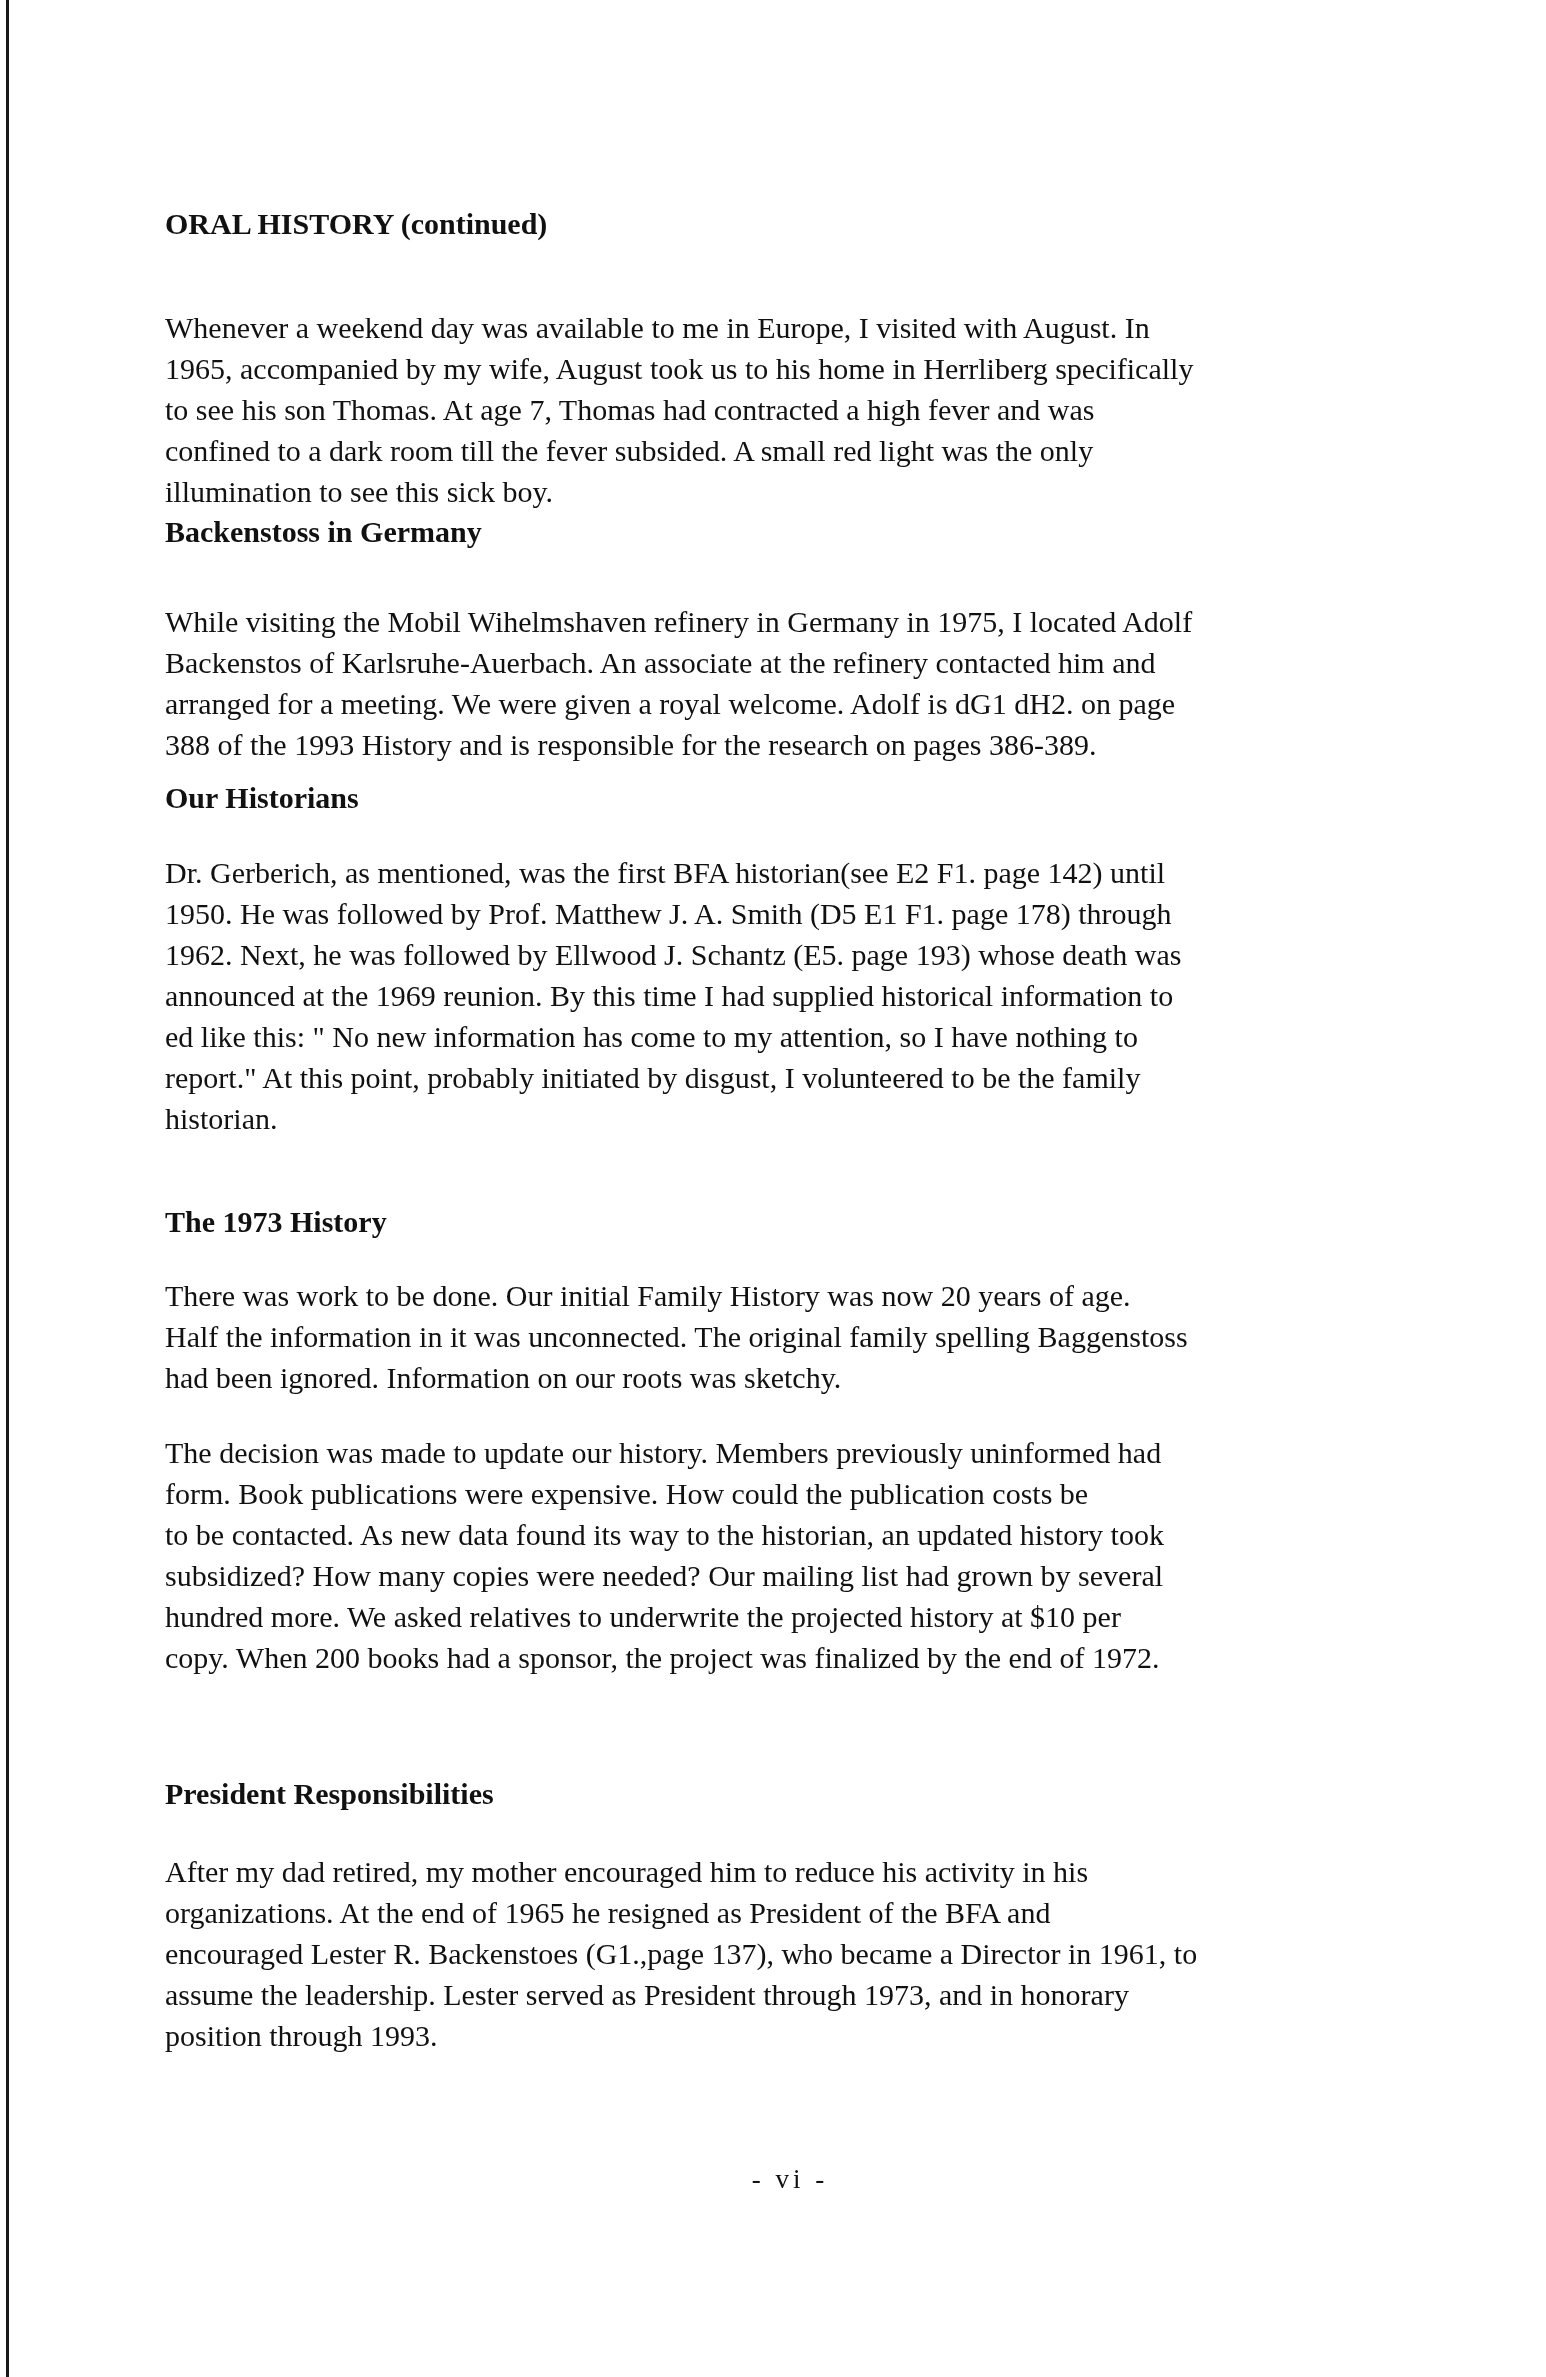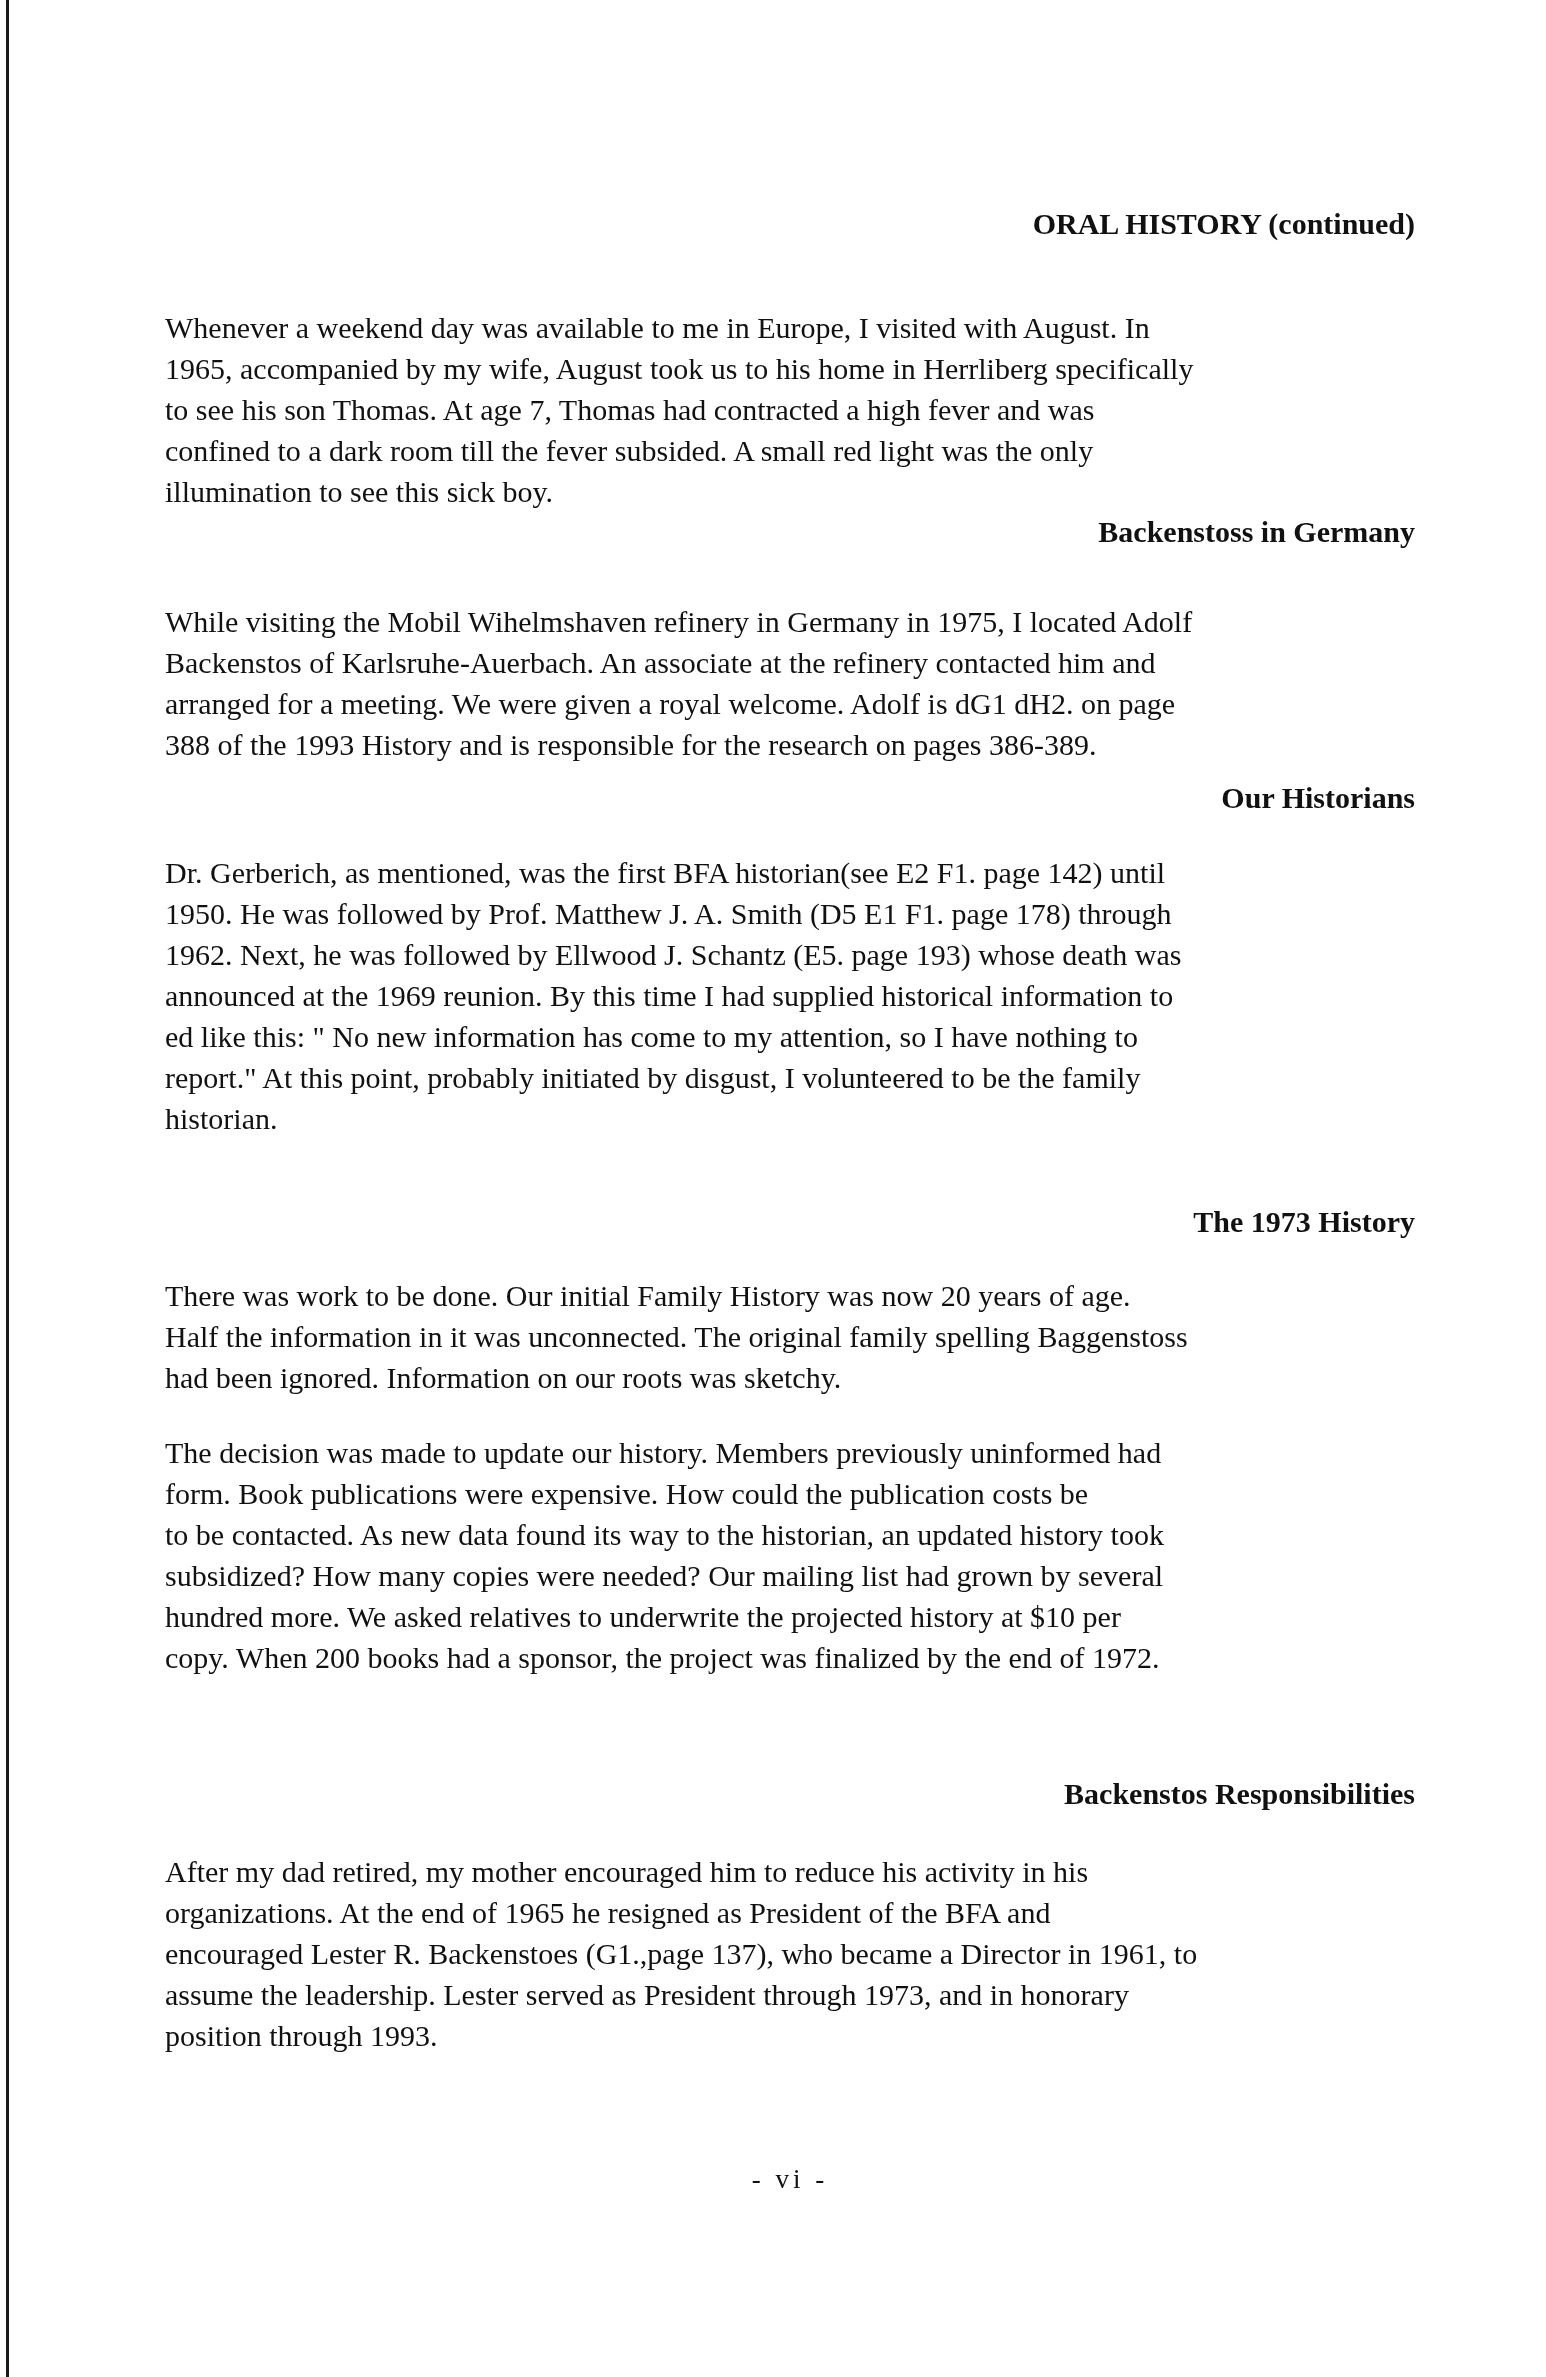--- a/index.html
+++ b/index.html
@@ -23,21 +23,21 @@
   .page {
     position: absolute;
     left: 165px;
     top: 0;
     width: 1250px;
   }
   .heading {
     position: absolute;
     left: 0;
     width: 1250px;
-    text-align: right;
+    text-align: left;
     font-weight: bold;
     font-size: 30px;
     line-height: 41px;
     white-space: nowrap;
   }
   .para {
     position: absolute;
     left: 0;
     width: 1250px;
     font-size: 30px;
@@ -102,21 +102,21 @@
   </div>
   <div class="para" style="top:1432px;">
     <span class="line">The decision was made to update our history.  Members previously uninformed had</span>
     <span class="line">form.  Book publications were expensive.  How could the publication costs be</span>
     <span class="line">to be contacted.  As new data found its way to the historian, an updated history took</span>
     <span class="line">subsidized?  How many copies were needed?  Our mailing list had grown by several</span>
     <span class="line">hundred more.  We asked relatives to underwrite the projected history at $10 per</span>
     <span class="line">copy.  When 200 books had a sponsor, the project was finalized by the end of 1972.</span>
   </div>
 
-  <div class="heading" style="top:1773px;">Backenstos Responsibilities</div>
+  <div class="heading" style="top:1773px;">President Responsibilities</div>
   <div class="para" style="top:1851px;">
     <span class="line">After my dad retired, my mother encouraged him to reduce his activity in his</span>
     <span class="line">organizations.  At the end of 1965 he resigned as President of the BFA and</span>
     <span class="line">encouraged Lester R. Backenstoes (G1.,page 137), who became a Director in 1961, to</span>
     <span class="line">assume the leadership.  Lester served as President through 1973, and in honorary</span>
     <span class="line">position through 1993.</span>
   </div>
 
   <div class="page-number" style="top:2159px;">- vi -</div>
 </div>

